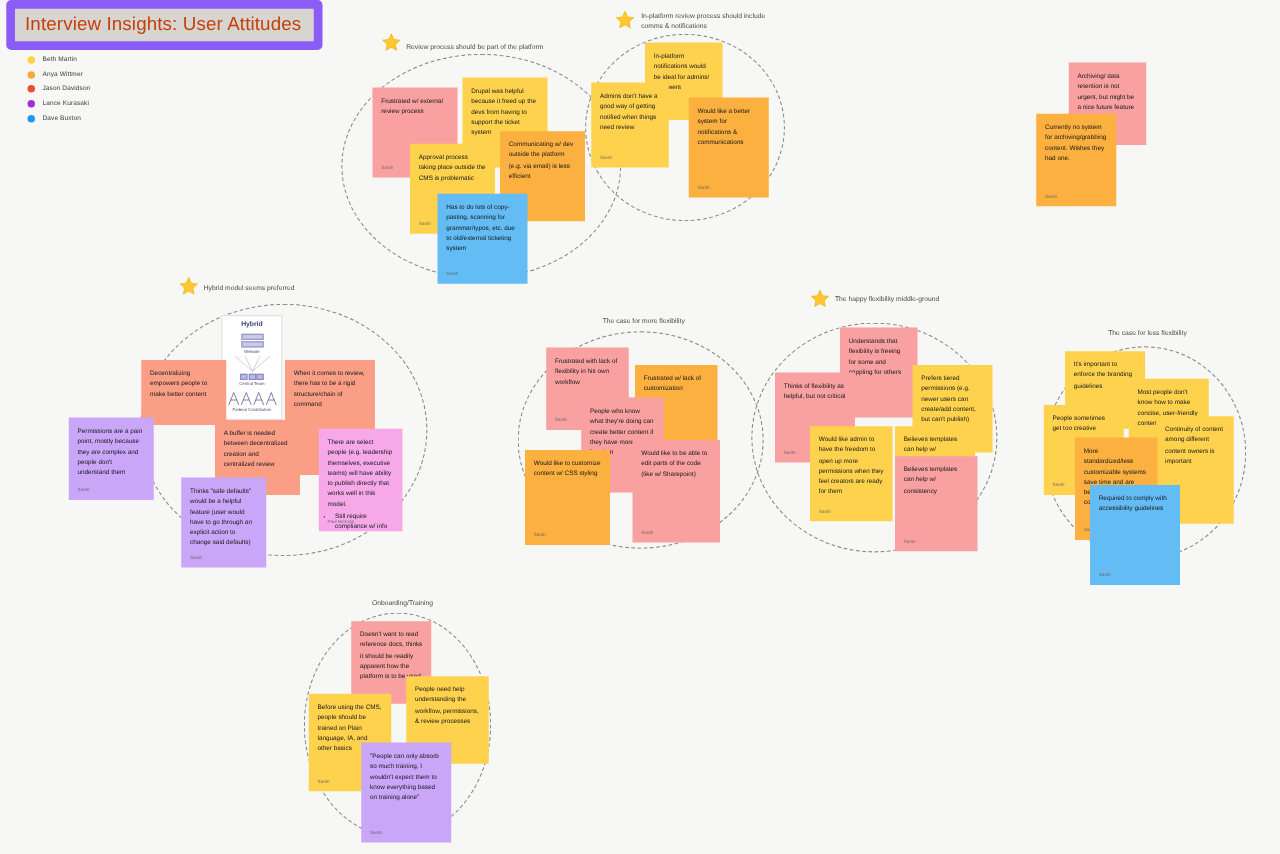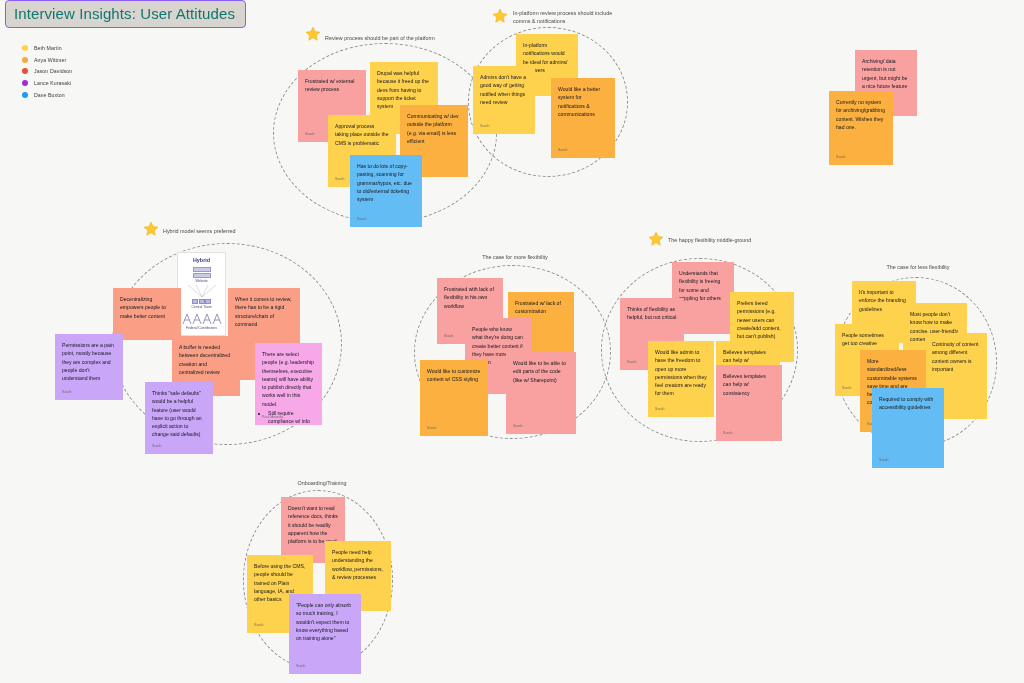--- a/index.html
+++ b/index.html
@@ -9,25 +9,25 @@
     font-family:"Liberation Sans", sans-serif;
     overflow:hidden;
     position:relative;
   }
   #board{position:absolute;inset:0;}
 
   
   .title-chip{
     position:absolute;left:5px;top:0px;
     background:#d8d5d0;
-    border:1px solid #8b5cf6;
+    border:7px solid #8b5cf6;
     border-radius:4px;
     padding:4px 10px 5px 8px;
     font-size:15px;
-    color:#0f766e;
+    color:#c2410c;
     letter-spacing:.1px;
     white-space:nowrap;
   }
 
   
   .legend{position:absolute;left:22px;top:42px;}
   .legend-row{display:flex;align-items:center;height:11.8px;}
   .legend-dot{width:6px;height:6px;border-radius:50%;margin-right:6px;flex:0 0 auto;}
   .legend-label{font-size:5.2px;color:#3b3b3b;white-space:nowrap;letter-spacing:.1px;}
 

